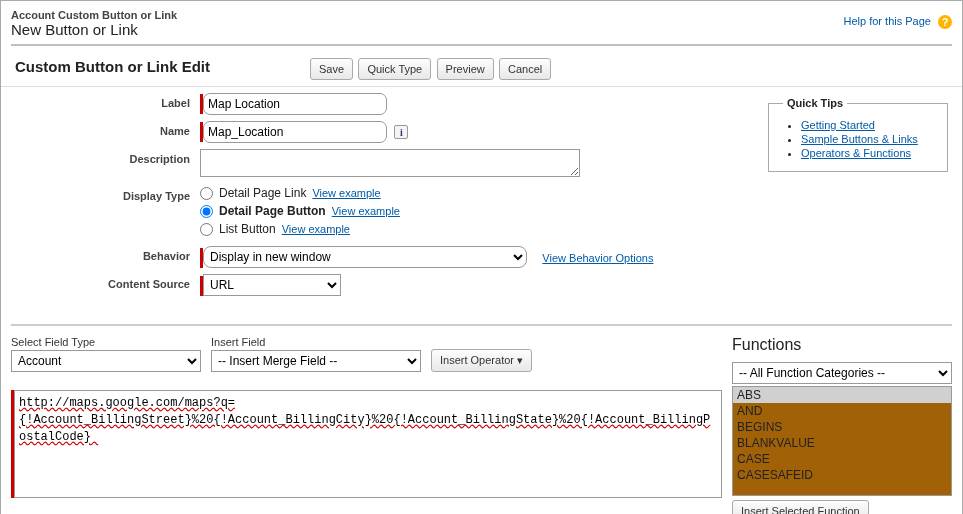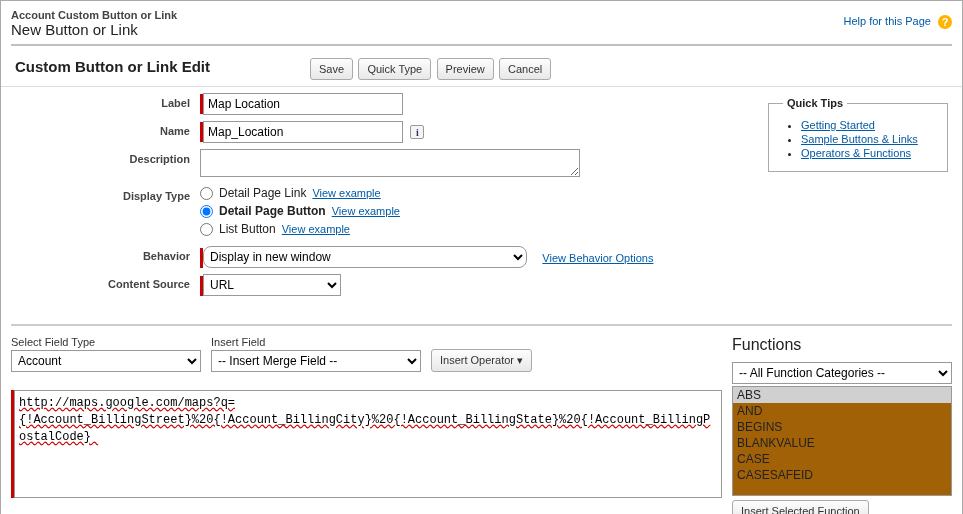--- a/index.html
+++ b/index.html
@@ -13,21 +13,21 @@
 hr.sep { border: none; border-top: 2px solid #bfbfbf; margin: 2px 10px 0 10px; }
 .section-header { padding: 12px 10px 6px 14px; display: flex; }
 .section-header h2 { font-size: 15px; font-weight: bold; color: #222; margin-right: 100px; }
 .btn { background: linear-gradient(#fdfdfd, #e8e8e8); border: 1px solid #aaa; border-radius: 3px; padding: 4px 8px; font-size: 11px; cursor: pointer; color: #333; margin-right: 2px; }
 .form-area { padding: 6px 14px 14px 14px; border-top: 1px solid #ddd; position: relative; }
 .form-row { display: flex; align-items: flex-start; margin-bottom: 6px; }
 .form-label { width: 185px; text-align: right; padding-right: 10px; padding-top: 4px; font-size: 11px; color: #444; font-weight: bold; }
 .form-val { flex: 1; }
 .required-bar { display: inline-block; width: 3px; height: 20px; background: #c00; vertical-align: middle; margin-right: 0; }
 .input-text { border: 1px solid #999; padding: 3px 4px; font-size: 12px; height: 22px; vertical-align: middle; }
-.input-text.wide { width: 200px; }
+.input-text.wide { width: 184px; border-radius: 7px; }
 textarea.desc { border: 1px solid #999; width: 380px; height: 28px; resize: both; font-family: inherit; font-size: 12px; padding: 2px; }
 .info-icon { display: inline-block; width: 14px; height: 14px; border: 1px solid #999; text-align: center; font-family: serif; font-weight: bold; color: #336; font-size: 10px; line-height: 14px; vertical-align: middle; margin-left: 4px; background: #f4f4f4; border-radius: 2px; }
 .radio-row { margin-bottom: 4px; display: flex; align-items: center; }
 .radio-row input { margin-right: 6px; }
 .radio-row .rb-label { font-size: 12px; color: #222; margin-right: 6px; font-weight: normal; }
 .radio-row .rb-label.bold { font-weight: bold; }
 .radio-row a { font-size: 11px; color: #015ba7; text-decoration: underline; }
 select { border: 1px solid #999; padding: 2px; font-size: 12px; height: 22px; background: #fff; }
 select.wide { width: 324px; border-radius: 8px; }
 select.med { width: 138px; }

